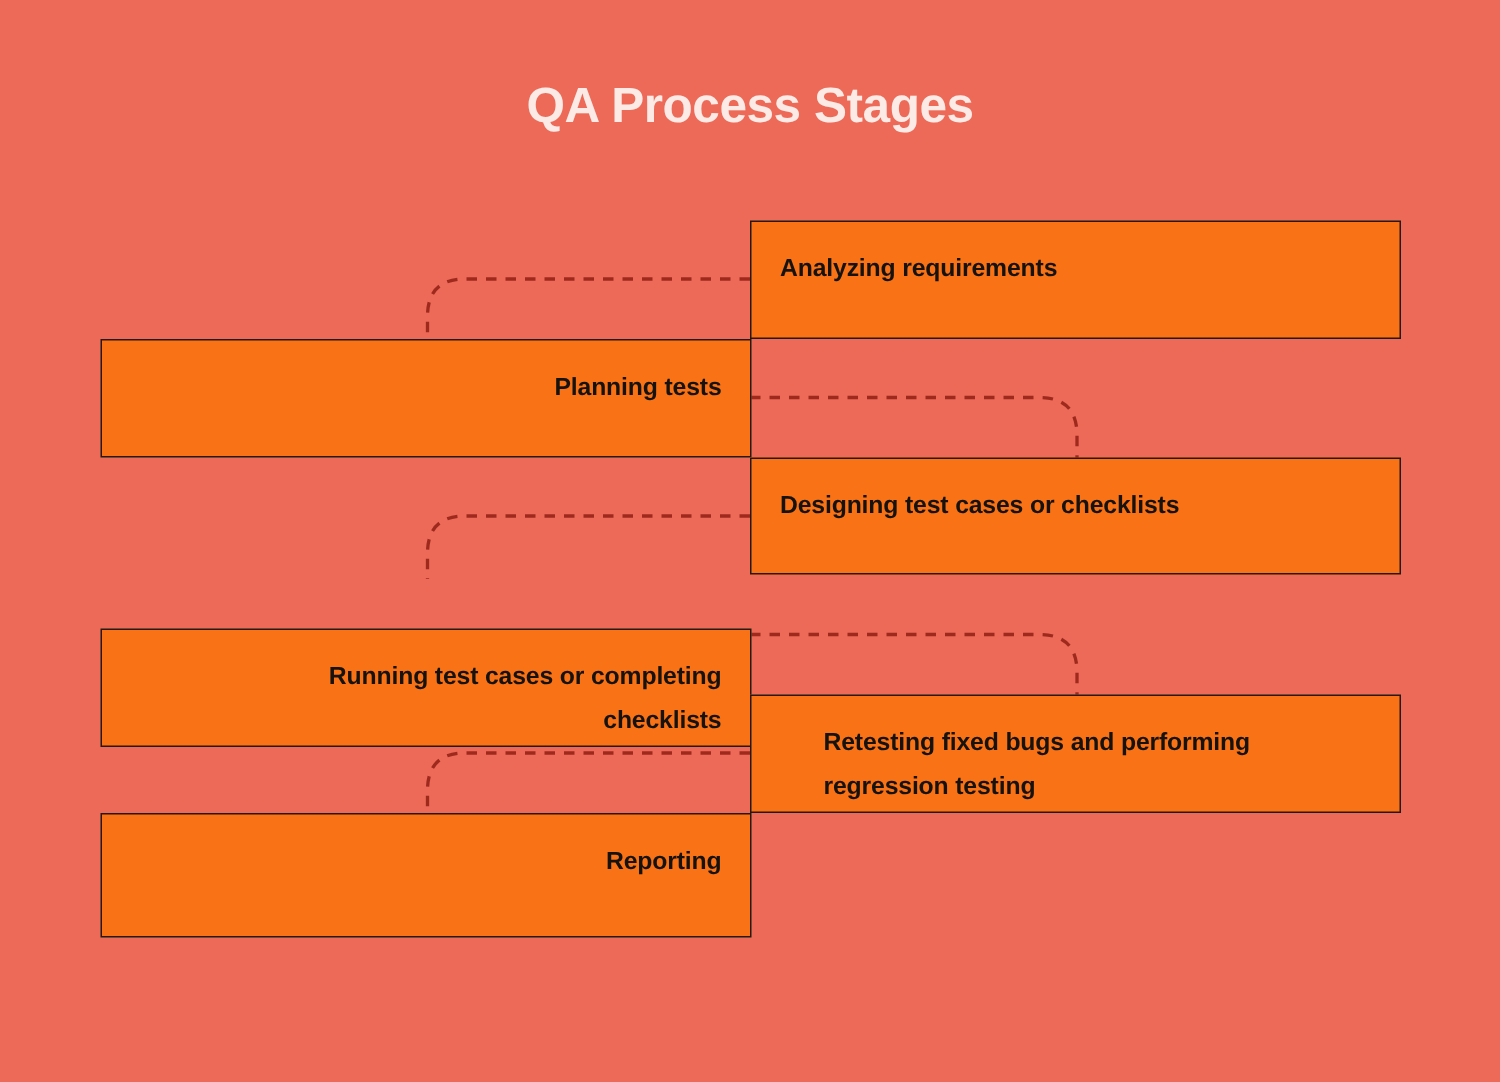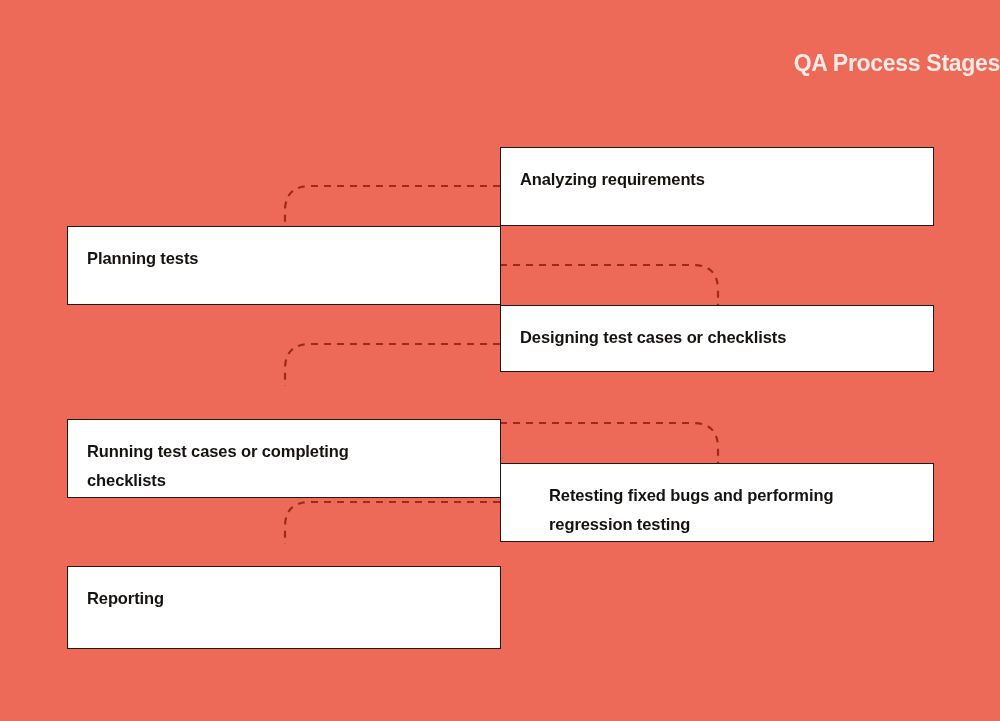--- a/index.html
+++ b/index.html
@@ -21,47 +21,47 @@
     width: 1000px;
     height: 721px;
   }
 
   
   #diagram-title {
     position: absolute;
     top: 50px;
     left: 0;
     width: 1000px;
-    text-align: right;
-    font-size: 23px;
+    text-align: center;
+    font-size: 33px;
     font-weight: bold;
     letter-spacing: -0.3px;
     color: #FBEAE5;
     line-height: 1.2;
   }
 
   
   #connector-layer {
     position: absolute;
     top: 0;
     left: 0;
     width: 1000px;
     height: 721px;
     pointer-events: none;
   }
 
   
   .stage-box {
     position: absolute;
-    background: #ffffff;
+    background: #f97316;
     border: 1.5px solid #231815;
     padding: 17px 19px 0 19px;
   }
 
-  .stage-box.left  { left: 67px;  width: 434px; }
+  .stage-box.left  { left: 67px;  width: 434px; text-align: right; }
   .stage-box.right { left: 500px; width: 434px; }
 
   .stage-label {
     font-size: 16.5px;
     font-weight: bold;
     color: #16120F;
     line-height: 1.78;
     letter-spacing: -0.1px;
     white-space: pre-line;
   }
@@ -89,31 +89,31 @@
   </svg>
 
   <div class="stage-box right" style="top:147px; height:79px;">
     <div class="stage-label">Analyzing requirements</div>
   </div>
 
   <div class="stage-box left" style="top:226px; height:79px;">
     <div class="stage-label">Planning tests</div>
   </div>
 
-  <div class="stage-box right" style="top:305px; height:67px;">
+  <div class="stage-box right" style="top:305px; height:78px;">
     <div class="stage-label">Designing test cases or checklists</div>
   </div>
 
   <div class="stage-box left" style="top:384px; height:79px;margin-top:35px;">
     <div class="stage-label">Running test cases or completing
 checklists</div>
   </div>
 
   <div class="stage-box right" style="top:463px; height:79px;padding-left:48px;">
     <div class="stage-label">Retesting fixed bugs and performing
 regression testing</div>
   </div>
 
-  <div class="stage-box left" style="top:566px; height:83px;">
+  <div class="stage-box left" style="top:542px; height:83px;">
     <div class="stage-label">Reporting</div>
   </div>
 
 </div>
 
 </body></html>

